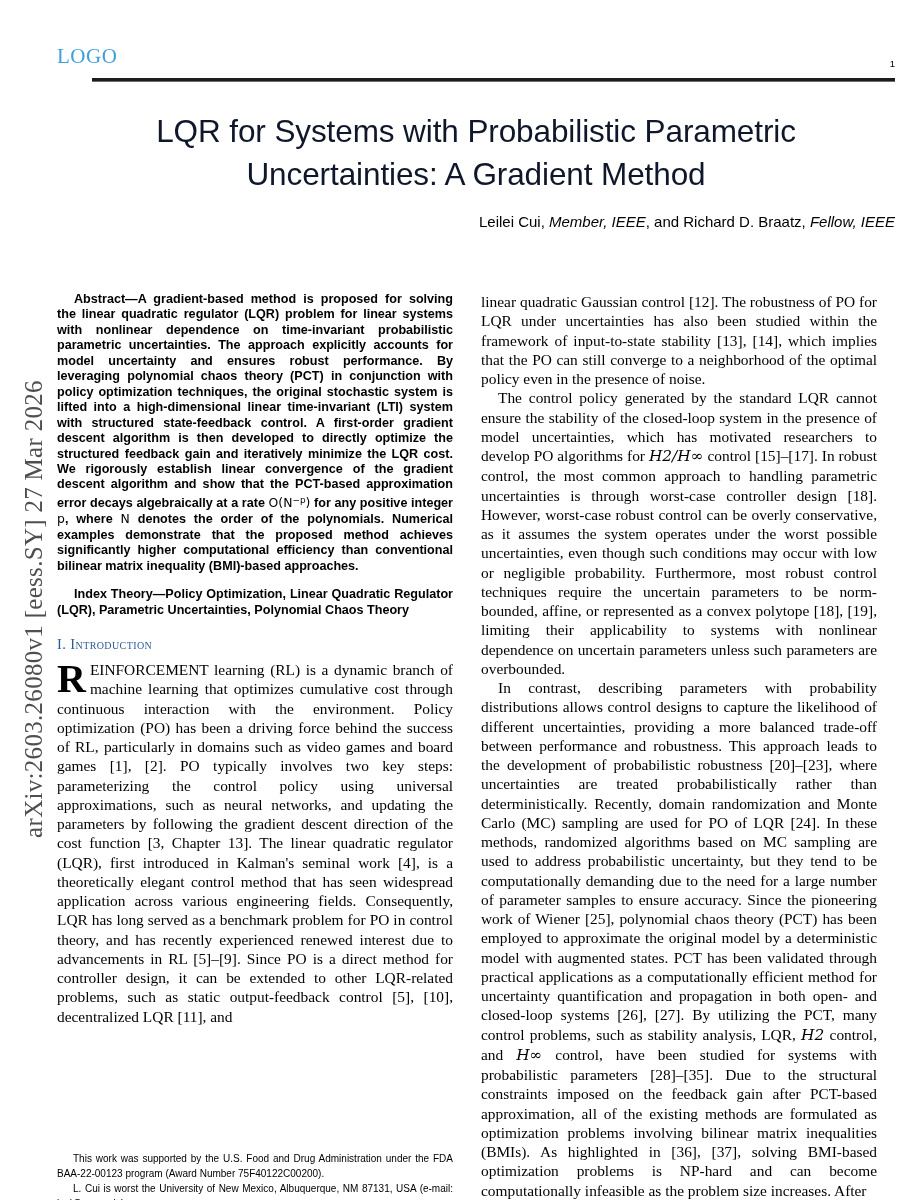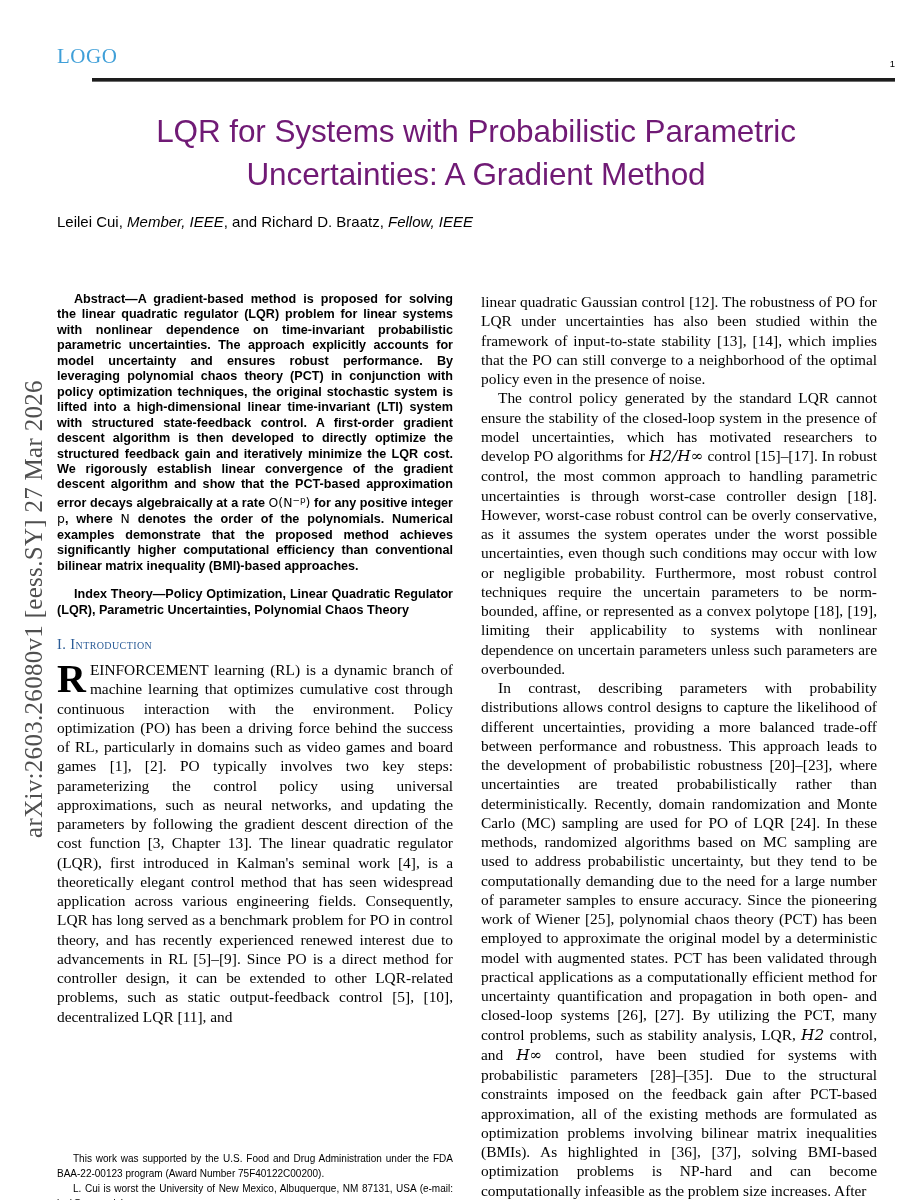--- a/index.html
+++ b/index.html
@@ -79,26 +79,26 @@
   }
 
   
   #title {
     margin: 26px 10px 0 10px;
     text-align: center;
     font-family: "Liberation Sans", "DejaVu Sans", sans-serif;
     font-size: 31.5px;
     line-height: 43px;
     font-weight: 400;
-    color: #701a75;
+    color: #0f172a;
     letter-spacing: -0.1px;
   }
   #authors {
     margin: 17px 0 0 0;
-    text-align: left;
+    text-align: right;
     font-family: "Liberation Sans", "DejaVu Sans", sans-serif;
     font-size: 15px;
     color: #000;
   }
   #authors .it { font-style: italic; }
 
   
   #columns {
     position: absolute;
     left: 0;

